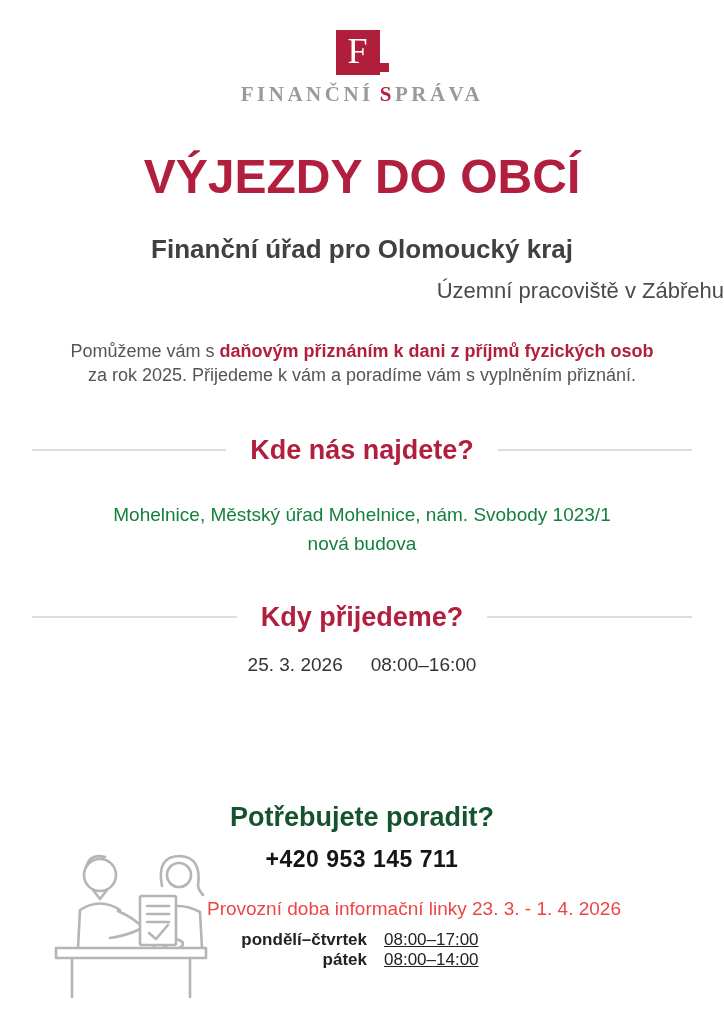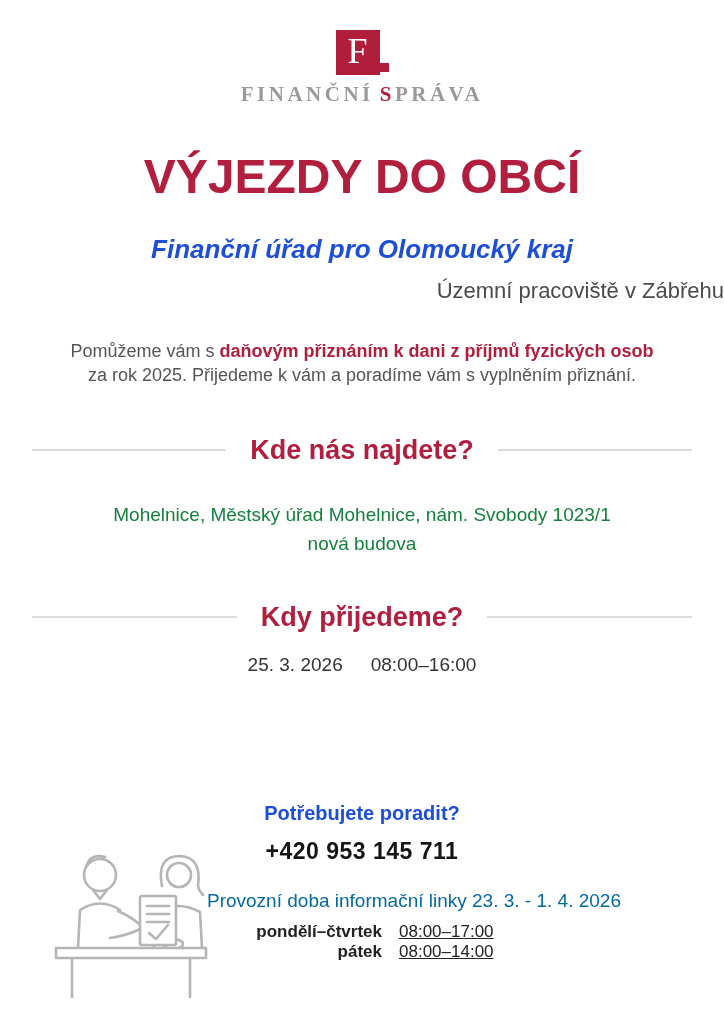--- a/index.html
+++ b/index.html
@@ -27,21 +27,21 @@
     letter-spacing:3.5px;color:#9b9a9b;white-space:nowrap;font-weight:bold;
   }
   .logo-wordmark .accent{color:#b01e3c;}
   .logo-wordmark .gap{display:inline-block;width:6px;}
 
   
   .main-title{
     margin-top:44px;text-align:center;color:#b11e3e;font-weight:bold;
     font-size:48px;line-height:1.1;letter-spacing:0px;
   }
-  .office-name{margin-top:30px;text-align:center;color:#1d4ed8;font-weight:bold;font-size:26px;font-style:italic;}
+  .office-name{margin-top:30px;text-align:center;color:#404040;font-weight:bold;font-size:26px;}
   .office-branch{margin-top:13px;text-align:right;color:#4a4a4a;font-size:22px;}
 
   .intro{margin-top:35px;text-align:center;color:#555555;font-size:18px;line-height:24px;}
   .intro .highlight{color:#b11e3e;font-weight:bold;}
 
   .section-heading{
     display:flex;align-items:center;gap:24px;padding:0 32px;margin-top:48px;
   }
   .section-heading .line{flex:1;height:2px;background:#dcdcdc;}
   .section-heading .text{
@@ -51,28 +51,28 @@
 
   .address{margin-top:34px;text-align:center;color:#15803d;font-size:19px;line-height:29px;}
 
   .visit-row{
     margin-top:21px;display:flex;justify-content:center;gap:28px;
     color:#333333;font-size:19px;
   }
 
   
   .help-heading{
-    margin-top:126px;text-align:center;color:#1d4ed8;font-weight:bold;font-size:20px;
+    margin-top:126px;text-align:center;color:#14532d;font-weight:bold;font-size:27px;
   }
   .phone{margin-top:13px;text-align:center;color:#151515;font-weight:bold;font-size:23px;letter-spacing:0.5px;}
   .info-line{
-    margin-top:25px;padding-left:104px;text-align:center;color:#0369a1;font-size:19px;
+    margin-top:25px;padding-left:104px;text-align:center;color:#ef4444;font-size:19px;
   }
   .hours{margin-top:10px;font-size:17px;color:#222222;}
-  .hours-row{display:flex;line-height:20px;padding-left:15px;}
+  .hours-row{display:flex;line-height:20px;}
   .hours-days{width:367px;text-align:right;font-weight:bold;}
   .hours-time{margin-left:17px;text-decoration:underline;}
 
   .illustration{position:absolute;left:42px;top:818px;}
 </style>
 </head>
 <body>
 
 <div class="page">
 

